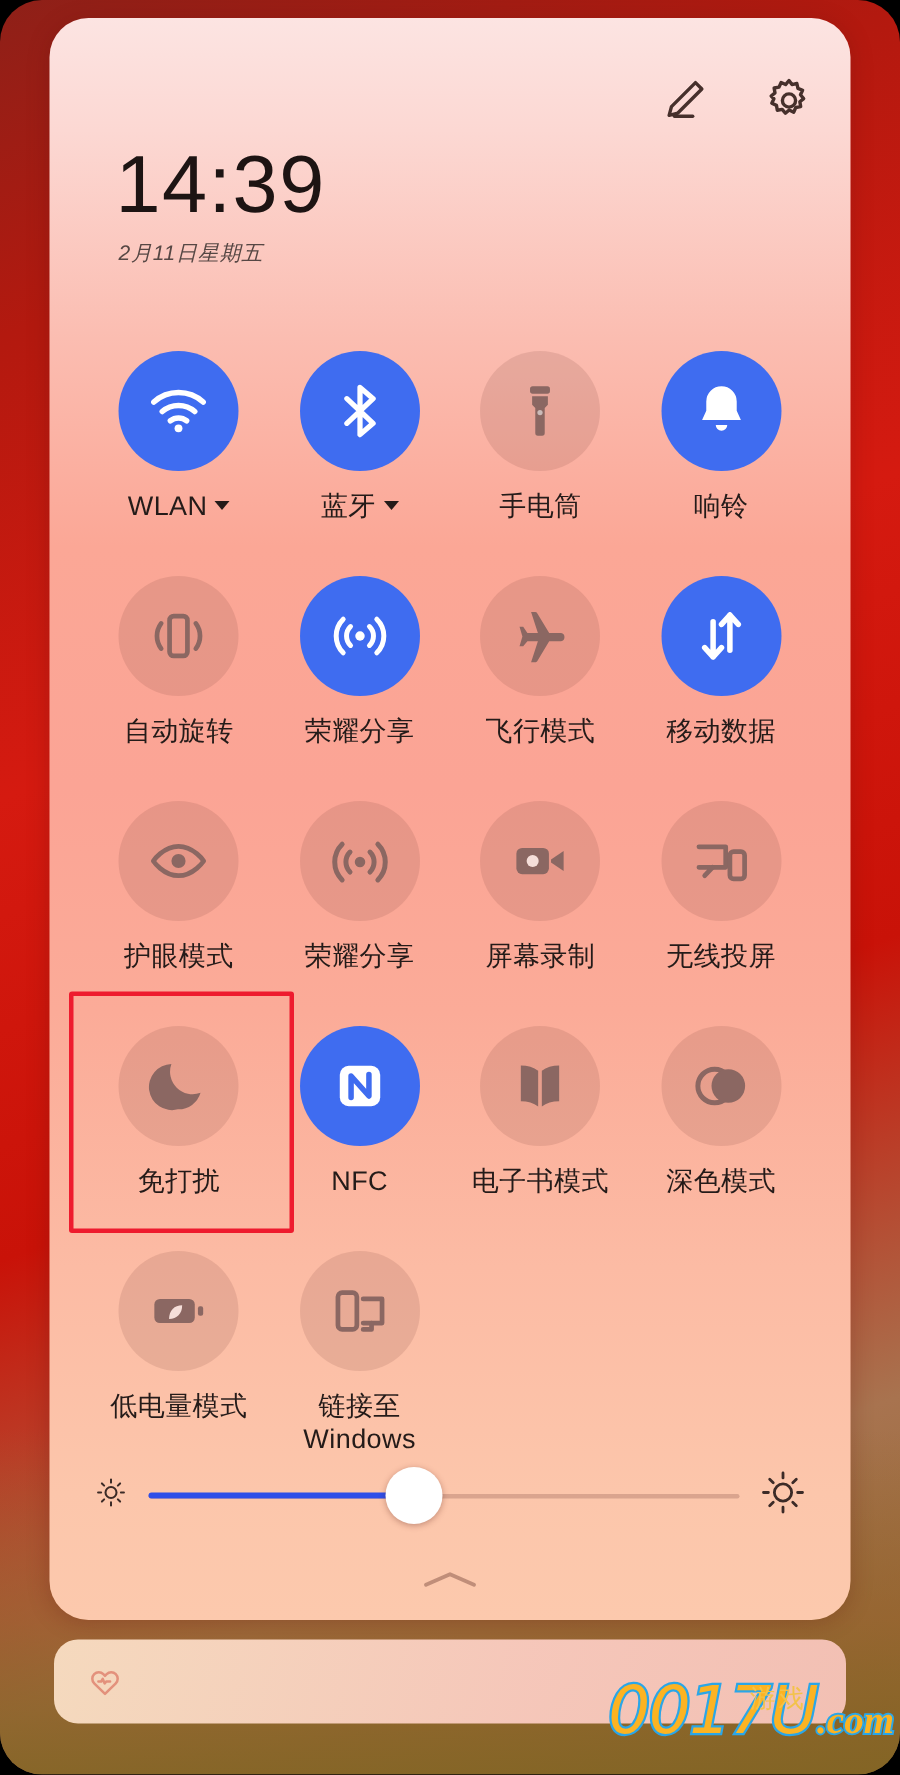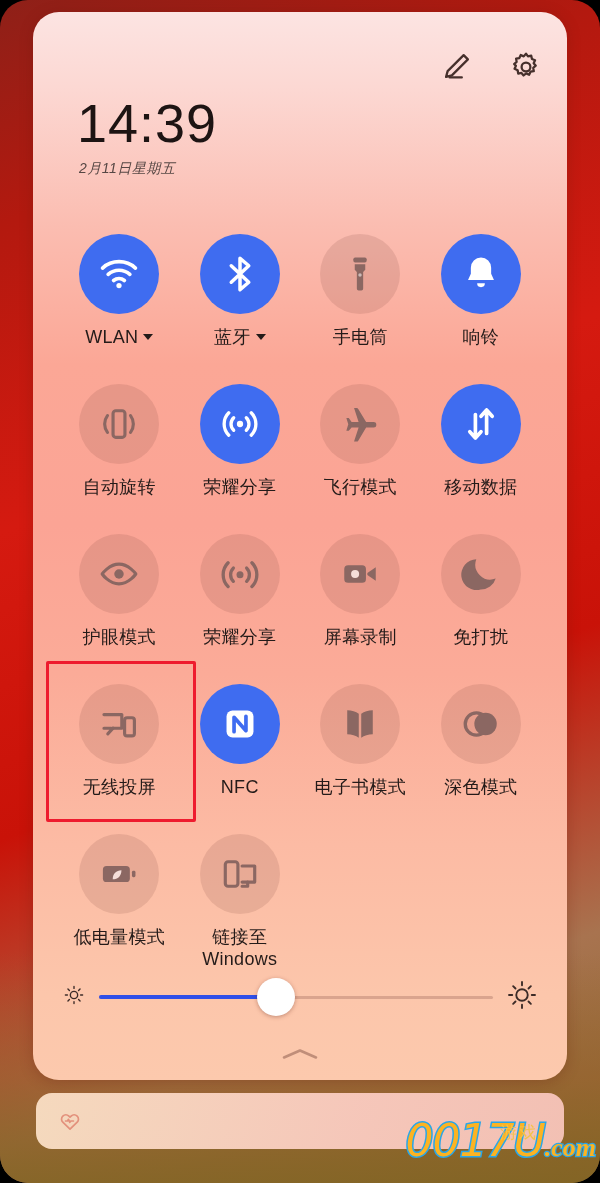--- a/index.html
+++ b/index.html
@@ -381,35 +381,35 @@
             <svg width="42" height="42" viewBox="0 0 24 24" fill="none" stroke-width="1.5" stroke-linecap="round" stroke-linejoin="round">
               <rect x="3" y="7" width="12.4" height="10" rx="2.2" stroke="none"></rect>
               <path d="M16.2 11.4l4.8-3.2v7.6l-4.8-3.2z" stroke="none"></path>
               <circle cx="9.2" cy="12" r="2.3" fill="#f5ded9" stroke="none"></circle>
             </svg>
           </div>
           <div class="tlabel">屏幕录制</div>
         </div>
         <div class="tile">
           <div class="bubble off">
-            <svg width="42" height="42" viewBox="0 0 24 24" fill="none" stroke-width="1.5" stroke-linecap="round" stroke-linejoin="round">
-              <path d="M20.4 14.6A8.6 8.6 0 019.3 3.6a8.8 8.8 0 102.5 17.3 8.8 8.8 0 008.6-6.3z" stroke="none"></path>
-            </svg>
-          </div>
-          <div class="tlabel">免打扰</div>
-        </div>
-        <div class="tile">
-          <div class="bubble off">
             <svg width="42" height="42" viewBox="0 0 24 24" fill="none" stroke-width="1.8" stroke-linecap="round" stroke-linejoin="round">
               <path d="M3.4 6.6h10.2v7.8H8.2" fill="none"></path>
               <path d="M3.4 14.4h4.2M5.6 17.6l3-3.2" fill="none"></path>
               <rect x="15.2" y="8.4" width="5.6" height="10.4" rx="1.4" fill="none"></rect>
             </svg>
           </div>
           <div class="tlabel">无线投屏</div>
+        </div>
+        <div class="tile">
+          <div class="bubble off">
+            <svg width="42" height="42" viewBox="0 0 24 24" fill="none" stroke-width="1.5" stroke-linecap="round" stroke-linejoin="round">
+              <path d="M20.4 14.6A8.6 8.6 0 019.3 3.6a8.8 8.8 0 102.5 17.3 8.8 8.8 0 008.6-6.3z" stroke="none"></path>
+            </svg>
+          </div>
+          <div class="tlabel">免打扰</div>
         </div>
         <div class="tile">
           <div class="bubble on">
             <svg width="42" height="42" viewBox="0 0 24 24" fill="none" stroke-width="1.5" stroke-linecap="round" stroke-linejoin="round">
               <rect x="4.3" y="4.3" width="15.4" height="15.4" rx="3.4" fill="#fff" stroke="none"></rect>
               <path d="M8.6 16.4V8.2l6.8 7.6V7.6" stroke="#3f6cf0" fill="none" stroke-width="2.1"></path>
             </svg>
           </div>
           <div class="tlabel">NFC</div>
         </div>

